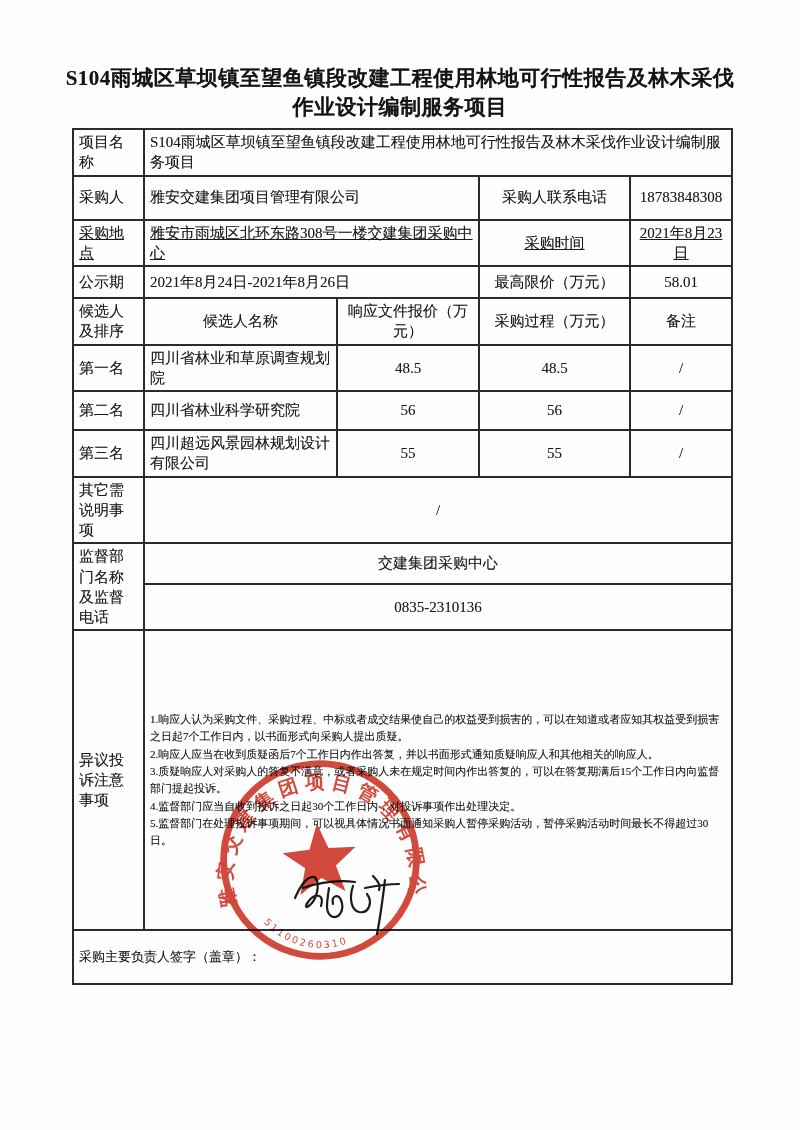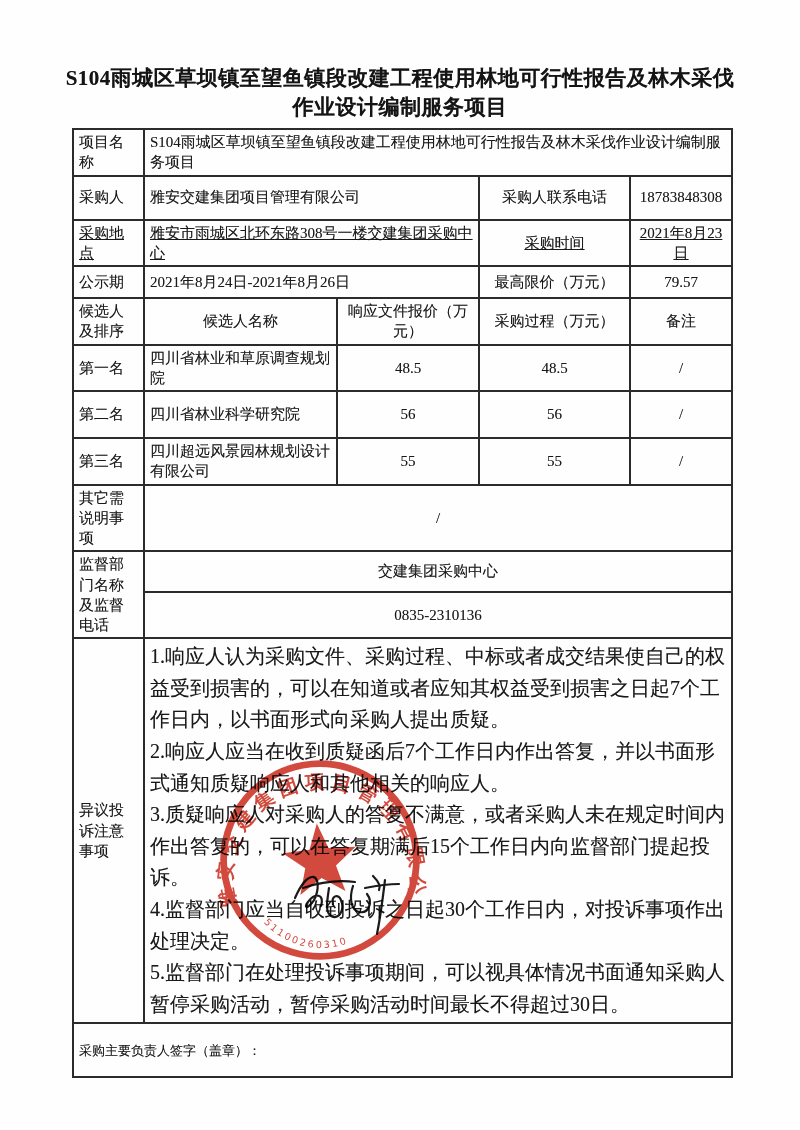--- a/index.html
+++ b/index.html
@@ -29,24 +29,24 @@
     padding:2px 5px;
     vertical-align:middle;
     line-height:1.35;
     word-break:break-all;
     text-shadow:0 0 0.4px rgba(25,25,25,.4);
   }
   td.lab{text-align:left;margin-left:8px;}
   td.ctr{text-align:center;}
   td.val{text-align:left;}
   .r1{height:42px;} .r2{height:44px;} .r3{height:44px;text-decoration:underline;} .r4{height:32px;}
-  .r5{height:44px;} .r6{height:41px;} .r7{height:47px;padding-left:42px;} .r8{height:40px;}
+  .r5{height:44px;} .r6{height:41px;} .r7{height:39px;padding-left:42px;} .r8{height:40px;}
   .r9{height:34px;} .r10a{height:39px;} .r10b{height:45px;}
   .r11{height:300px;} .r12{height:54px;}
-  .objection-cell{font-size:20px;}
+  .objection-cell{font-size:11px;}
   .objection-cell .obj-line{margin:0;line-height:1.58;text-align:left;}
   .sig-cell{font-size:13px;padding-left:4px;}
   
   .seal{
     position:absolute;left:213px;top:754px;width:214px;height:212px;
     transform:rotate(-5deg);
     mix-blend-mode:multiply;opacity:0.92;
     pointer-events:none;
   }
   .signature{
@@ -88,21 +88,21 @@
       <td class="lab">采购地点</td>
       <td class="val" colspan="2">雅安市雨城区北环东路308号一楼交建集团采购中心</td>
       <td class="ctr">采购时间</td>
       <td class="ctr">2021年8月23日</td>
     </tr>
 
     <tr class="r4">
       <td class="lab">公示期</td>
       <td class="val" colspan="2">2021年8月24日-2021年8月26日</td>
       <td class="ctr">最高限价（万元）</td>
-      <td class="ctr">79.57</td>
+      <td class="ctr">58.01</td>
     </tr>
 
     <tr class="r5">
       <td class="lab">候选人及排序</td>
       <td class="ctr">候选人名称</td>
       <td class="ctr">响应文件报价（万元）</td>
       <td class="ctr">采购过程（万元）</td>
       <td class="ctr">备注</td>
     </tr>
 

